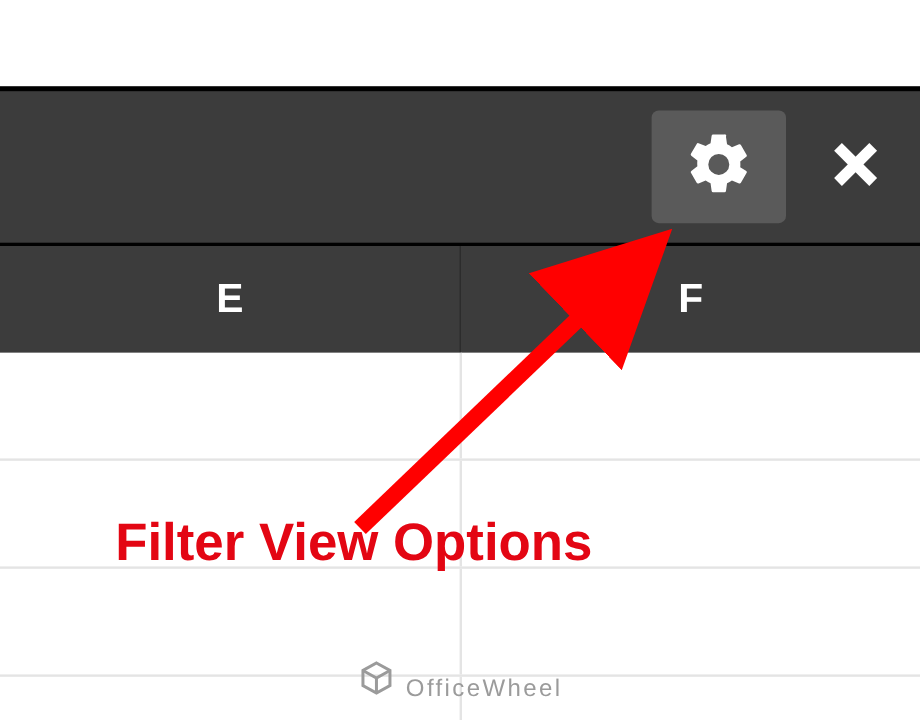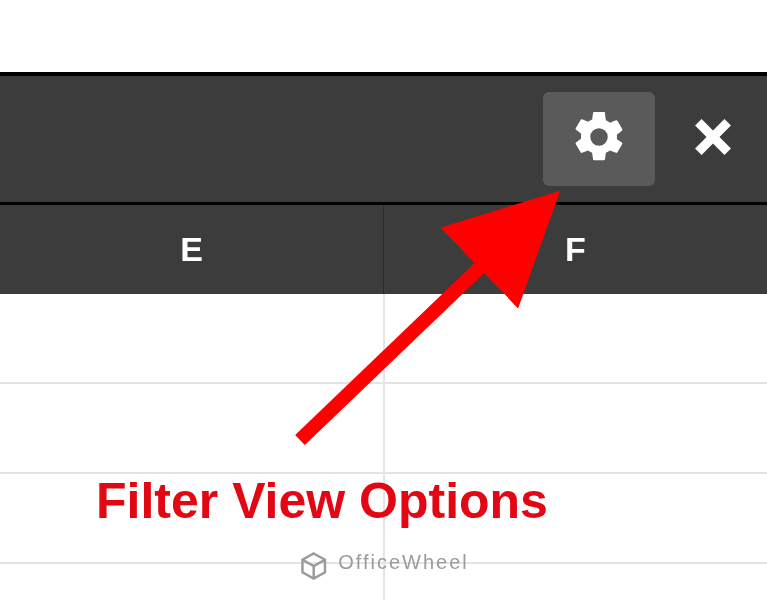--- a/index.html
+++ b/index.html
@@ -81,36 +81,35 @@
     position: absolute;
     left: 0; top: 0;
     pointer-events: none;
     z-index: 50;
   }
 
   .annotation-text {
     position: absolute;
     left: 96px;
     top: 428px;
-    font-size: 50px;
+    font-size: 44px;
     font-weight: bold;
     color: #e30613;
     pointer-events: none;
     z-index: 51;
     white-space: nowrap;
-    margin-top: 44px;
   }
 
   .watermark {
     position: absolute;
     left: 50%;
     bottom: 14px;
     transform: translateX(-50%);
     display: flex;
-    align-items: flex-start;
+    align-items: flex-end;
     gap: 10px;
     color: #9b9b9b;
     font-size: 20px;
     letter-spacing: 2px;
     z-index: 40;
     pointer-events: none;
   }
   .watermark svg { width: 30px; height: 30px; stroke: #9b9b9b; fill: none; stroke-width: 2; }
 </style>
 </head>

